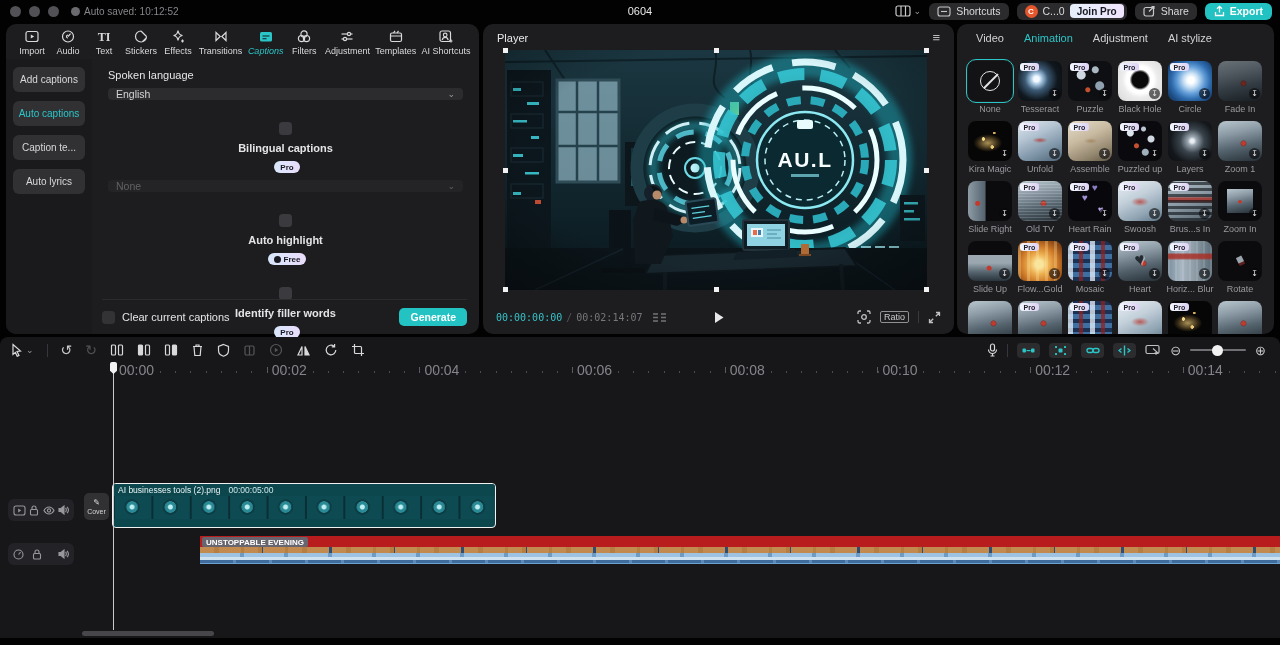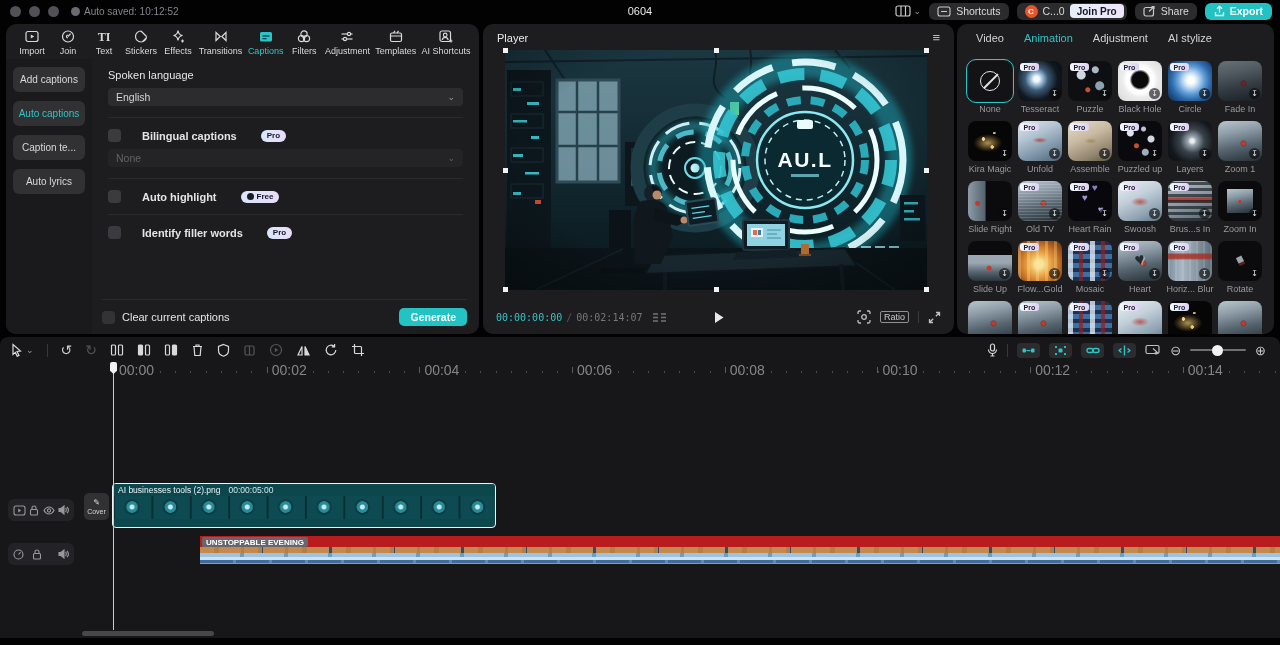--- a/index.html
+++ b/index.html
@@ -31,37 +31,37 @@
   .chev{color:#9a9a9e;font-size:9px;line-height:1;}
   
   .panel{position:absolute;background:var(--panel);border-radius:10px;}
   #left-panel{left:6px;top:24px;width:473px;height:310px;}
   #player-panel{left:483px;top:24px;width:471px;height:310px;}
   #right-panel{left:957px;top:24px;width:317px;height:310px;overflow:hidden;}
   
   #main-toolbar{display:flex;align-items:center;padding:2px 6px 0 8px;height:35px;}
   .tb-item{display:flex;flex-direction:column;align-items:center;gap:2px;padding:0 4px;min-width:36px;cursor:pointer;}
   .tb-item span.lab{font-size:9px;color:#d9d9db;white-space:nowrap;}
-  .tb-item.active span.lab{color:var(--accent);}
+  .tb-item.active span.lab{color:var(--accent);font-style:italic;}
   
   #captions-body{display:flex;height:275px;}
   #cap-sidebar{width:86px;padding:8px 7px;display:flex;flex-direction:column;gap:9px;background:#1a1a1c;
                border-bottom-left-radius:10px;}
   .side-btn{height:25px;border-radius:6px;background:#313134;color:#d8d8da;font-size:10px;
             display:flex;align-items:center;justify-content:center;cursor:pointer;white-space:nowrap;}
   .side-btn.active{color:var(--accent);}
   #cap-content{flex:1;padding:10px 16px 16px 16px;display:flex;flex-direction:column;position:relative;}
   .cap-label{font-size:11px;color:#e4e4e6;font-weight:400;}
   .select{height:18px;background:#2c2c2f;border-radius:4px;display:flex;align-items:center;
           padding:0 8px;margin-top:7px;cursor:pointer;}
   .select .val{flex:1;font-size:10.5px;color:#d5d5d7;}
   .select.disabled{background:#242427;}
   .select.disabled .val{color:#626266;}
   .divider{height:1px;background:#2b2b2e;margin:11px 0;}
-  .chk-row{display:flex;align-items:center;gap:21px;}
+  .chk-row{display:flex;align-items:center;gap:7px;flex-direction:column;}
   .checkbox{width:13px;height:13px;border-radius:3.5px;background:#3b3b3f;flex:none;cursor:pointer;}
   .badge{display:inline-flex;align-items:center;gap:3px;font-size:8px;font-weight:700;color:#17171f;
          background:linear-gradient(90deg,#d8e7fb,#e9dcfa);border-radius:7px;padding:1.5px 6px;margin-left:3px;}
   .badge .bdot{width:7px;height:7px;border-radius:50%;background:#1b1b24;display:inline-block;}
   #cap-bottom{position:absolute;left:10px;right:12px;bottom:8px;display:flex;align-items:center;}
   #cap-bottom .sep{position:absolute;left:0;right:0;top:-9px;height:1px;background:#2b2b2e;}
   .generate-btn{margin-left:auto;background:#23c3c3;color:#fff;font-size:10.5px;font-weight:700;
                 border-radius:5px;padding:3px 11px;cursor:pointer;}
   
   #player-header{display:flex;align-items:center;padding:0 14px;height:27px;}
@@ -277,21 +277,21 @@
           <rect x="2" y="2.5" width="12" height="10" rx="2"></rect>
           <path d="M6.8,5.5 L10.2,7.5 L6.8,9.5 Z" fill="#d9d9db" stroke="none"></path>
         </svg>
       <span class="lab">Import</span>
     </div>
     <div class="tb-item">
       <svg width="16" height="15" viewBox="0 0 16 15" fill="none" stroke="#d9d9db" stroke-width="1.2">
           <circle cx="8" cy="7.5" r="5.5"></circle>
           <path d="M8,7.5 L10.6,4.6 M8,9 a1.5,1.5 0 1 1 0,-3"></path>
         </svg>
-      <span class="lab">Join</span>
+      <span class="lab">Audio</span>
     </div>
     <div class="tb-item">
       <svg width="16" height="15" viewBox="0 0 16 15">
           <text x="8" y="11.5" text-anchor="middle" font-size="12" font-weight="600" fill="#d9d9db" font-family="Liberation Serif,serif">TI</text>
         </svg>
       <span class="lab">Text</span>
     </div>
     <div class="tb-item">
       <svg width="16" height="15" viewBox="0 0 16 15" fill="none" stroke="#d9d9db" stroke-width="1.2">
           <path d="M13.5,7.5 a5.5,5.5 0 1 1 -5.5,-5.5 M13.5,7.5 L8,2 M13.2,8.8 L9.2,12.8"></path>

